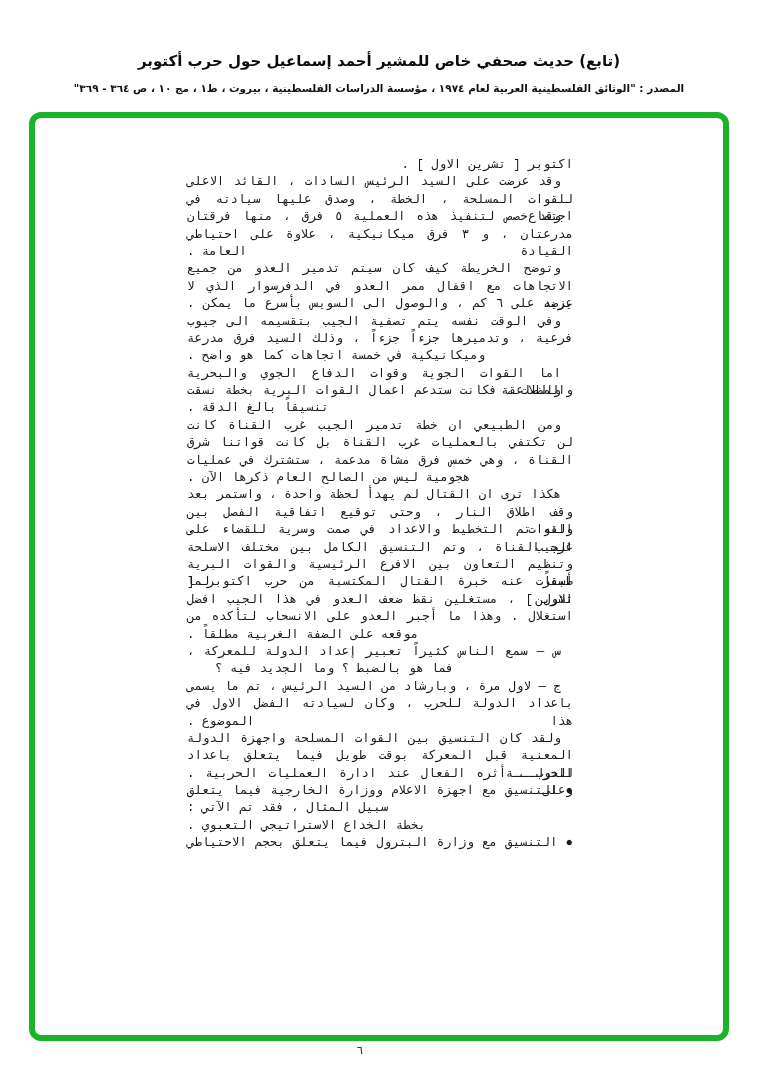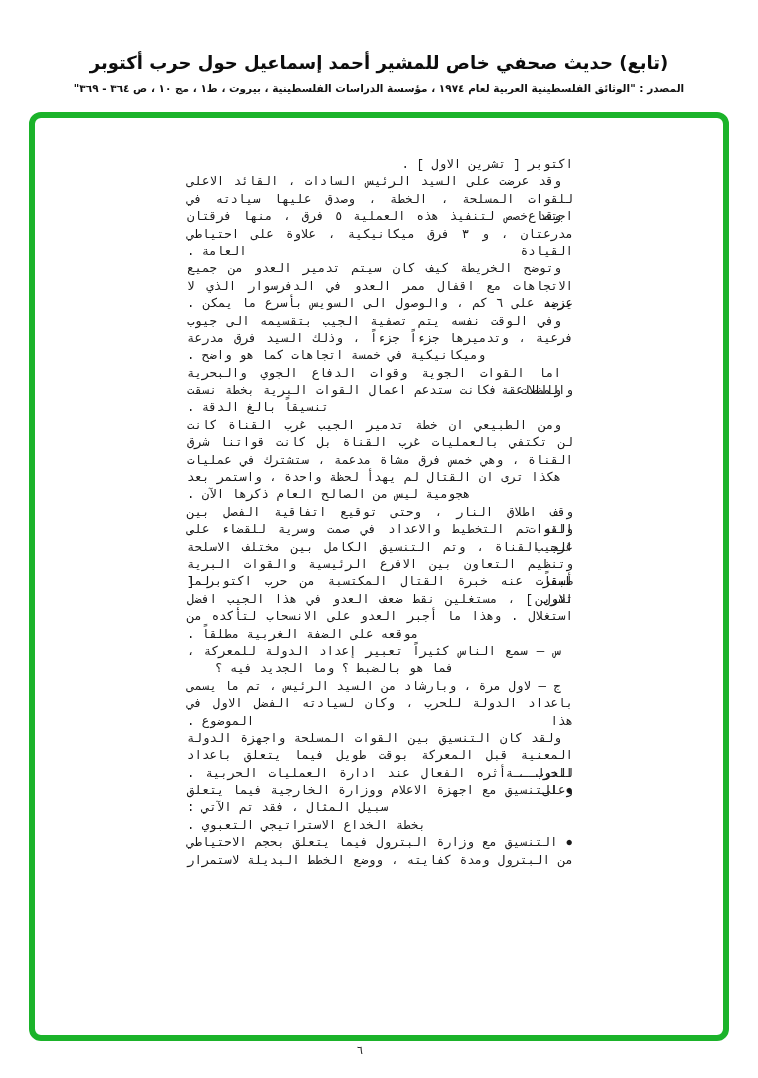--- a/index.html
+++ b/index.html
@@ -2,21 +2,21 @@
 <html lang="ar"><head>
 <meta charset="utf-8">
 <style>
   html,body{margin:0;padding:0;}
   body{
     width:758px;height:1078px;position:relative;background:#ffffff;
     font-family:"DejaVu Sans",sans-serif;color:#141414;overflow:hidden;
   }
   .hdr-title{
     position:absolute;top:52px;left:0;width:758px;
-    direction:rtl;text-align:center;font-weight:bold;font-size:18px;
+    direction:rtl;text-align:center;font-weight:bold;font-size:15px;
     letter-spacing:0;color:#0d0d0d;
   }
   .hdr-source{
     position:absolute;top:82px;left:0;width:758px;
     direction:rtl;text-align:center;font-weight:bold;font-size:10.5px;
     color:#111;
   }
   .green-box{
     position:absolute;left:29px;top:112px;width:688px;height:917px;
     border:6px solid #1bb32a;border-radius:12px;background:#fff;
@@ -60,39 +60,38 @@
       <div class="line full">عرضه على ٦ كم ، والوصول الى السويس بأسرع ما يمكن .</div>
       <div class="line full indent">وفي الوقت نفسه يتم تصفية الجيب بتقسيمه الى جيوب</div>
       <div class="line full">فرعية ، وتدميرها جزءاً جزءاً ، وذلك السيد فرق مدرعة</div>
       <div class="line left">وميكانيكية في خمسة اتجاهات كما هو واضح .</div>
       <div class="line full indent">اما القوات الجوية وقوات الدفاع الجوي والبحرية والصاعقة</div>
       <div class="line full">والمظلات ، فكانت ستدعم اعمال القوات البرية بخطة نسقت</div>
       <div class="line left">تنسيقاً بالغ الدقة .</div>
       <div class="line full indent">ومن الطبيعي ان خطة تدمير الجيب غرب القناة كانت</div>
       <div class="line full">لن تكتفي بالعمليات غرب القناة بل كانت قواتنا شرق</div>
       <div class="line full">القناة ، وهي خمس فرق مشاة مدعمة ، ستشترك في عمليات</div>
+      <div class="line left">هجومية ليس من الصالح العام ذكرها الآن .</div>
       <div class="line full indent">هكذا ترى ان القتال لم يهدأ لحظة واحدة ، واستمر بعد</div>
-      <div class="line left">هجومية ليس من الصالح العام ذكرها الآن .</div>
       <div class="line full">وقف اطلاق النار ، وحتى توقيع اتفاقية الفصل بين القوات .</div>
       <div class="line full">وانه تم التخطيط والاعداد في صمت وسرية للقضاء على الجيب</div>
       <div class="line full">غرب القناة ، وتم التنسيق الكامل بين مختلف الاسلحة</div>
       <div class="line full">وتنظيم التعاون بين الافرع الرئيسية والقوات البرية طبقاً لما</div>
       <div class="line full">أسفرت عنه خبرة القتال المكتسبة من حرب اكتوبر [ تشرين</div>
       <div class="line full">الاول ] ، مستغلين نقط ضعف العدو في هذا الجيب افضل</div>
       <div class="line full">استغلال . وهذا ما أجبر العدو على الانسحاب لتأكده من</div>
       <div class="line left">موقعه على الضفة الغربية مطلقاً .</div>
       <div class="line full indent">س — سمع الناس كثيراً تعبير إعداد الدولة للمعركة ،</div>
       <div class="line left ind-l">فما هو بالضبط ؟ وما الجديد فيه ؟</div>
       <div class="line full indent">ج — لاول مرة ، وبارشاد من السيد الرئيس ، تم ما يسمى</div>
       <div class="line full">باعداد الدولة للحرب ، وكان لسيادته الفضل الاول في هذا</div>
       <div class="line left">الموضوع .</div>
       <div class="line full indent">ولقد كان التنسيق بين القوات المسلحة واجهزة الدولة</div>
       <div class="line full">المعنية قبل المعركة بوقت طويل فيما يتعلق باعداد الدولـــة</div>
       <div class="line full">للحرب ، أثره الفعال عند ادارة العمليات الحربية . وعلى</div>
       <div class="line full">● التنسيق مع اجهزة الاعلام ووزارة الخارجية فيما يتعلق</div>
       <div class="line left">سبيل المثال ، فقد تم الآتي :</div>
       <div class="line left">بخطة الخداع الاستراتيجي التعبوي .</div>
       <div class="line full">● التنسيق مع وزارة البترول فيما يتعلق بحجم الاحتياطي</div>
-      <div class="line full">من البترول ومدة كفايته ، ووضع الخطط البديلة لاستمرار</div>
   </div>
 </div>
 
 <div class="page-num">٦</div>
 
 </body></html>

